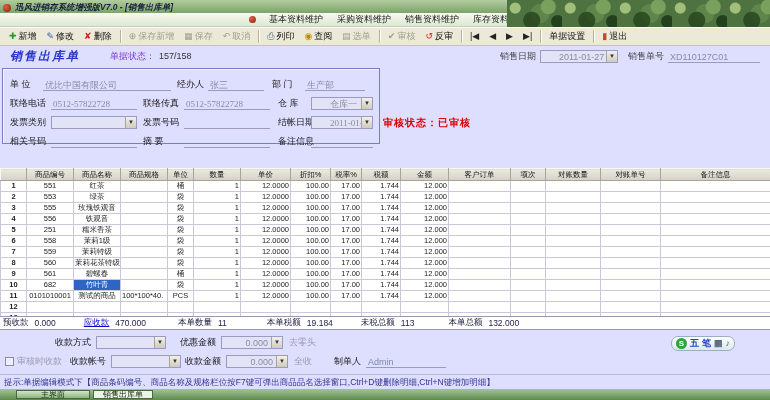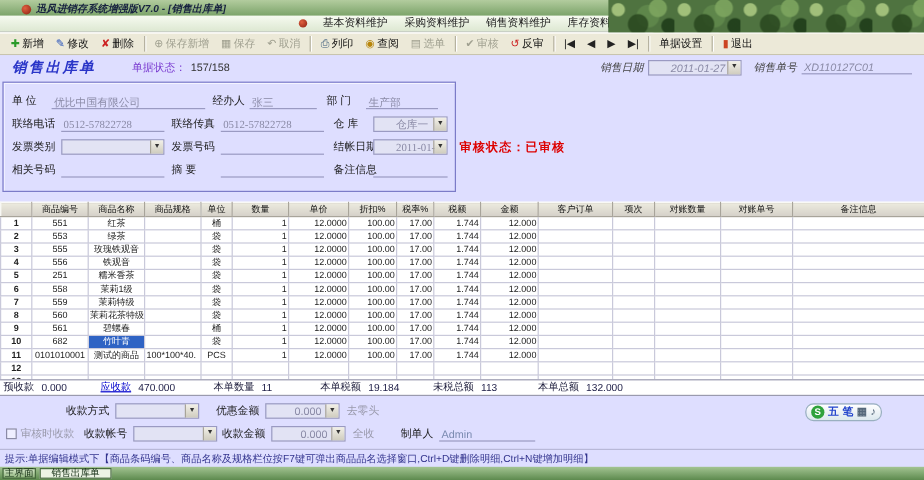--- a/index.html
+++ b/index.html
@@ -6,21 +6,21 @@
   html,body { background:#888; }
   .screen{
     position:relative; width:770px; height:400px; overflow:hidden;
     font-family:"Liberation Sans", sans-serif; background:#dedeff;
     font-size:9px; color:#222;
   }
   
   .titlebar{
     position:absolute; top:0; left:0; width:770px; height:16px;
     background:linear-gradient(#b2cc9e,#6f9a5e);
-    display:flex; align-items:center; padding-left:18px;
+    display:flex; align-items:center; padding-left:3px;
   }
   .app-icon{ width:8px; height:8px; border-radius:50%;
     background:radial-gradient(circle at 35% 35%, #e06040, #8a1f10); margin-right:4px; flex:none;}
   .title-text{ font-size:8.5px; font-weight:bold; color:#17223f; font-style:italic; white-space:nowrap;}
   .wallpaper{
     position:absolute; top:0; right:0; width:263px; height:27px; z-index:5;
     background-color:#4f7340;
     background-image:
       radial-gradient(circle at 15% 30%, rgba(165,195,125,.95) 0 5px, transparent 6px),
       radial-gradient(circle at 45% 75%, rgba(40,70,30,.85) 0 8px, transparent 9px),
@@ -54,31 +54,31 @@
   .tsep{ width:1px; height:13px; background:#b6b2a0; box-shadow:1px 0 0 #fff; margin:0 3px; flex:none;}
   
   .doc-header{
     position:absolute; top:46px; left:0; width:770px; height:20px;
     background:#dedeff; display:flex; align-items:center;
   }
   .doc-title{ margin-left:10px; font-family:"Liberation Serif", serif;
     font-size:12px; font-weight:bold; font-style:italic; color:#2a35c8; letter-spacing:2px; white-space:nowrap;}
   .status-label{ margin-left:30px; color:#7a3bd0; }
   .status-value{ margin-left:4px; color:#333; }
-  .hdr-right{ margin-left:auto; display:flex; align-items:flex-start; margin-right:10px;font-style:italic; }
+  .hdr-right{ margin-left:auto; display:flex; align-items:flex-end; margin-right:10px; }
   .hdr-right .lbl{ color:#444; margin:0 4px; white-space:nowrap;}
   .combo{ position:relative; height:13px; border:1px solid #9a9ac2; background:#e2e3f4;
     color:#8a8aa6; padding:0 13px 0 18px; line-height:12px; white-space:nowrap;}
   .combo .arr{ position:absolute; right:0; top:0; width:11px; height:11px;
     background:linear-gradient(#f2f0e8,#cfccbe); border-left:1px solid #a8a498;
     font-size:6px; line-height:11px; text-align:center; color:#333; }
   .uline{ border-bottom:1px solid #9a9ac2; color:#8a8aa6; height:12px; padding:0 2px; line-height:12px; white-space:nowrap;}
   
   .form-panel{
-    position:absolute; left:2px; top:68px; width:378px; height:92px;
+    position:absolute; left:2px; top:68px; width:378px; height:76px;
     background:#dedeff; border:1px solid #7b7bc8; box-shadow:inset 1px 1px 0 #f4f4ff;
     padding:3px 0 0 7px;
   }
   .frow{ display:flex; align-items:flex-end; height:19px; }
   .flabel{ color:#1a1a1a; white-space:nowrap; flex:none; letter-spacing:0px;}
   .finput{ flex:none;font-family:Liberation Serif, serif; }
   .audit-status{ position:absolute; left:383px; top:116px; color:#dd0000; font-weight:bold; font-size:10px; letter-spacing:1px;}
   
   .grid-wrap{ position:absolute; top:168px; left:0; width:770px; height:148px; background:#fff; overflow:hidden;}
   table.grid{ border-collapse:collapse; table-layout:fixed; width:770px; font-size:7.5px; }
@@ -120,21 +120,21 @@
     position:absolute; top:374px; left:0; width:770px; height:15px;
     background:#dedeff; border-top:1px solid #b8b8d8;
     font-size:8.5px; line-height:14px; color:#33348e; padding-left:4px;
     white-space:nowrap; overflow:hidden;
   }
   
   .bottombar{
     position:absolute; top:389px; left:0; width:770px; height:11px;
     background:linear-gradient(#a3c492,#5d8a4e); display:flex; align-items:center; font-size:8px;
   }
-  .main-btn{ height:9px; line-height:8px; padding:0 1px; margin-left:2px;
+  .main-btn{ height:9px; line-height:8px; padding:0 24px; margin-left:16px;
     background:linear-gradient(#d4e6c7,#8fb37e); border:1px solid #47693e; color:#102a10; white-space:nowrap;}
   .tab-btn{ height:9px; line-height:8px; padding:0 9px; margin-left:3px;
     background:#ecf3e4; border:1px solid #47693e; color:#102a10; white-space:nowrap;}
   
   .ime{
     position:absolute; left:671px; top:336px; height:15px; z-index:6;
     background:linear-gradient(#ffffff,#dce8ee); border:1px solid #9ab0c0; border-radius:7px;
     display:flex; align-items:center; padding:0 4px; gap:3px;
   }
   .ime-item{ font-size:9px; font-weight:bold; line-height:11px; }

